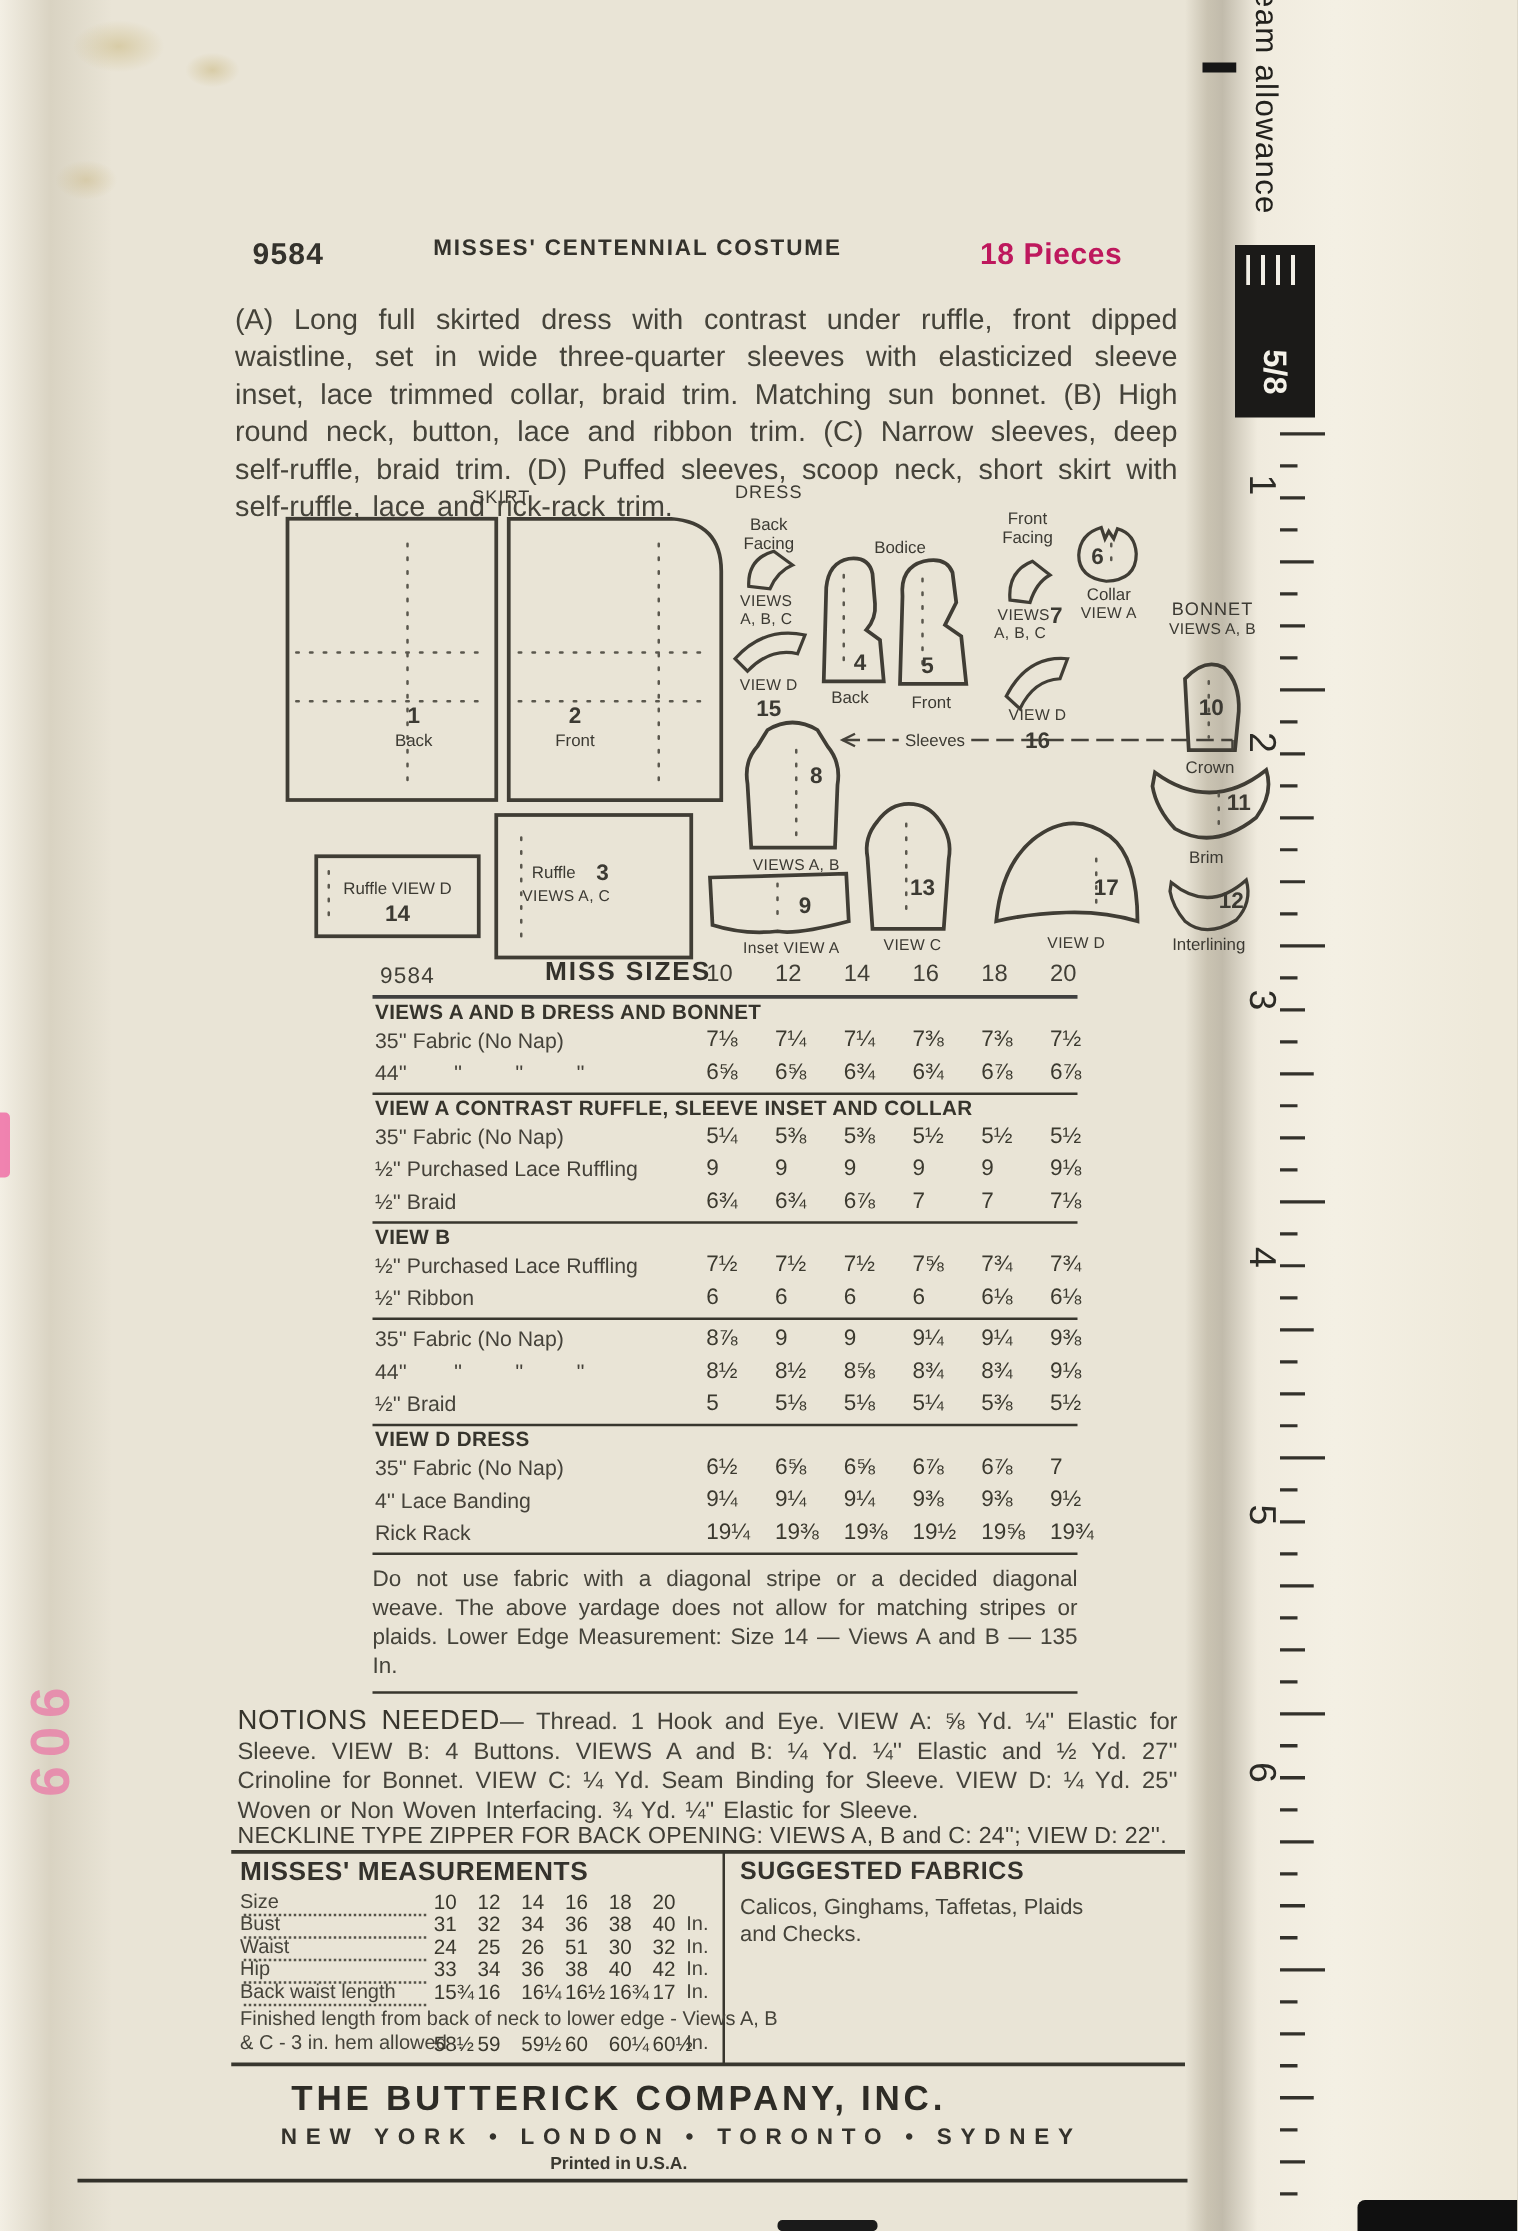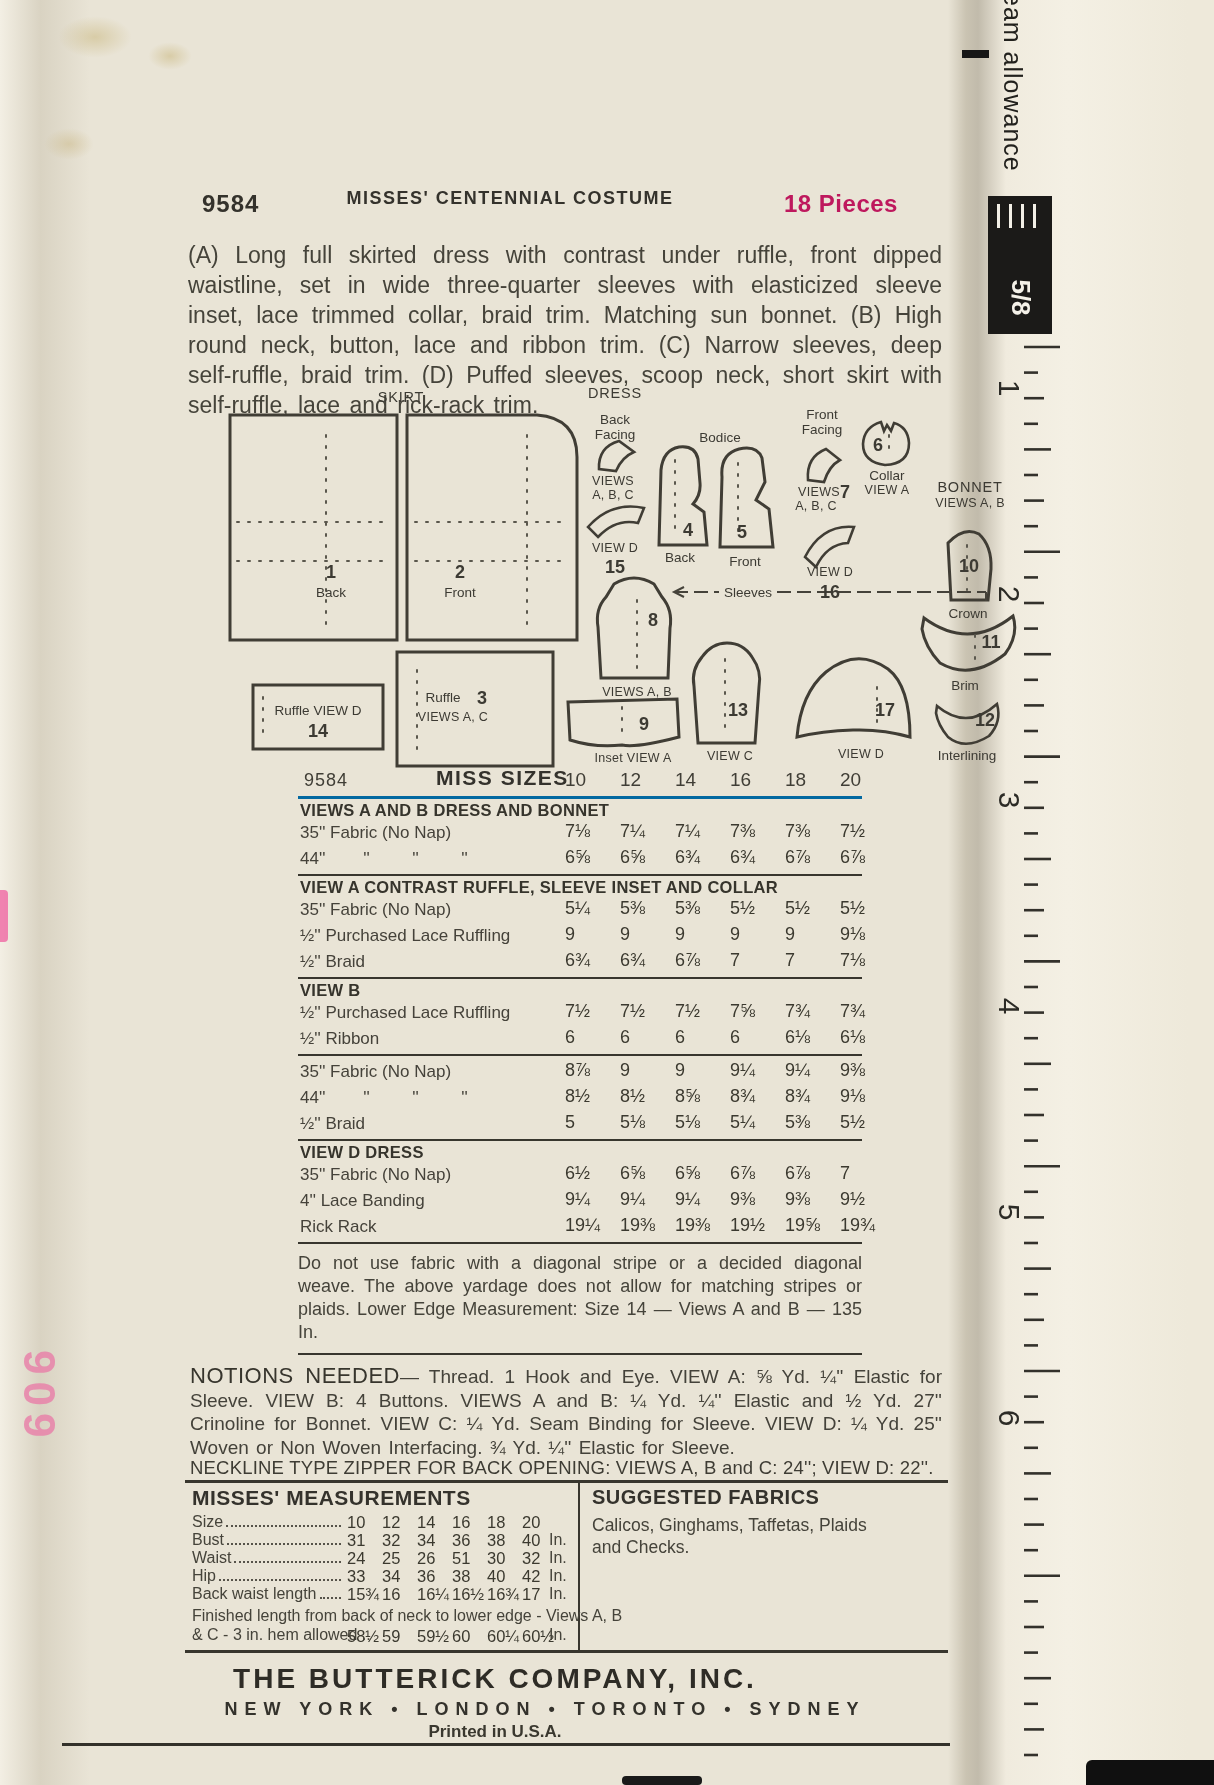--- a/index.html
+++ b/index.html
@@ -49,58 +49,58 @@
   .diagram text{fill:#3c3a33;text-anchor:middle;}
   .dsec{font-size:14.5px;letter-spacing:.8px;}
   .dlab{font-size:13.5px;}
   .dviews{font-size:12.5px;letter-spacing:.3px;}
   .dnum{font-size:18px;font-weight:bold;}
   
   .yd-head{left:298px;top:766px;width:564px;height:28px;}
   .yd-head .num{position:absolute;left:6px;top:4px;font-size:18px;letter-spacing:1px;}
   .yd-head .tt{position:absolute;left:138px;top:0;font-size:21px;font-weight:bold;letter-spacing:1.5px;color:#34322c;}
   .yd-size{position:absolute;top:3px;font-size:19px;}
-  .ydwrap{left:298px;top:796px;width:564px;border-top:3px solid #0369a1;}
+  .ydwrap{left:298px;top:796px;width:564px;border-top:3px solid #404040;}
   .yd-sec{border-bottom:2.5px solid #38362e;padding:2px 0 3px;position:relative;}
   .yd-sec-title{height:18px;font-size:16.5px;font-weight:bold;letter-spacing:.3px;color:#36342c;padding-left:2px;}
   .yd-row{position:relative;height:26px;}
   .yd-label{position:absolute;left:2px;top:4px;font-size:17px;white-space:pre;color:#45423a;}
   .yd-val{position:absolute;top:2px;font-size:18px;color:#3b392f;}
   .v0{left:267px}.v1{left:322px}.v2{left:377px}.v3{left:432px}.v4{left:487px}.v5{left:542px}
   .yd-note{font-size:18px;line-height:23px;text-align:justify;color:#45433a;
     padding:8px 0 9px;border-bottom:2.5px solid #38362e;word-spacing:2px;}
   
   .notions{left:190px;top:1364px;width:752px;font-size:19px;line-height:23.5px;
     text-align:justify;color:#44423a;word-spacing:2px;}
   .notions .nh{font-size:22px;font-weight:normal;letter-spacing:.5px;color:#37352d;}
   .zipper{left:190px;top:1457px;width:752px;font-size:18.5px;color:#3e3c34;letter-spacing:.2px;}
   
   .mbox-top{left:185px;top:1480px;width:763px;height:2.5px;background:#38362e;}
   .mbox-bot{left:185px;top:1650px;width:763px;height:2.5px;background:#38362e;}
   .mbox-div{left:578px;top:1480px;width:2px;height:172px;background:#38362e;}
   .m-title{left:192px;top:1486px;font-size:21px;font-weight:bold;letter-spacing:.5px;color:#34322c;}
   .mrows{left:192px;top:1513px;width:380px;}
   .m-row{position:relative;height:18px;}
-  .m-lead{display:flex;width:152px;}
+  .m-lead{display:flex;width:152px;flex-direction:column;}
   .m-label{font-size:16px;white-space:nowrap;color:#45433a;}
   .dots{flex:1;border-bottom:2px dotted #56534a;margin:0 3px 4px 3px;}
   .mv{position:absolute;top:0;font-size:16.5px;color:#3b392f;}
   .c0{left:155px}.c1{left:190px}.c2{left:225px}.c3{left:260px}.c4{left:295px}.c5{left:330px}
   .mu{position:absolute;left:357px;top:0;font-size:16px;color:#45433a;}
   .m-fin{position:relative;margin-top:4px;}
   .m-fin .l1{font-size:16px;color:#45433a;height:19px;white-space:nowrap;}
   .m-fin2{position:relative;height:19px;font-size:16px;color:#45433a;}
   .m-fin2 .mv{top:1px;}
   
   .sf-title{left:592px;top:1486px;font-size:20px;font-weight:bold;letter-spacing:.5px;color:#34322c;}
   .sf-body{left:592px;top:1514px;width:300px;font-size:17.5px;line-height:22px;color:#45433a;}
   
   .f-company{left:185px;top:1663px;width:620px;text-align:center;font-size:28px;font-weight:bold;letter-spacing:3px;color:#2e2c26;}
   .f-cities{left:150px;top:1699px;width:790px;text-align:center;font-size:18px;font-weight:bold;letter-spacing:7px;color:#34322c;}
-  .f-printed{left:185px;top:1722px;width:620px;text-align:center;font-size:17px;font-weight:bold;color:#3a382f;}
+  .f-printed{left:185px;top:1722px;width:620px;text-align:center;font-size:14px;font-weight:bold;color:#3a382f;}
   .f-rule{left:62px;top:1743px;width:888px;height:3px;background:#33312a;}
 </style>
 </head>
 <body>
 
 <div class="page">
 
   <div class="abs rightbg"></div>
   <div class="abs leftedge"></div>
   <div class="abs stain s1"></div>

